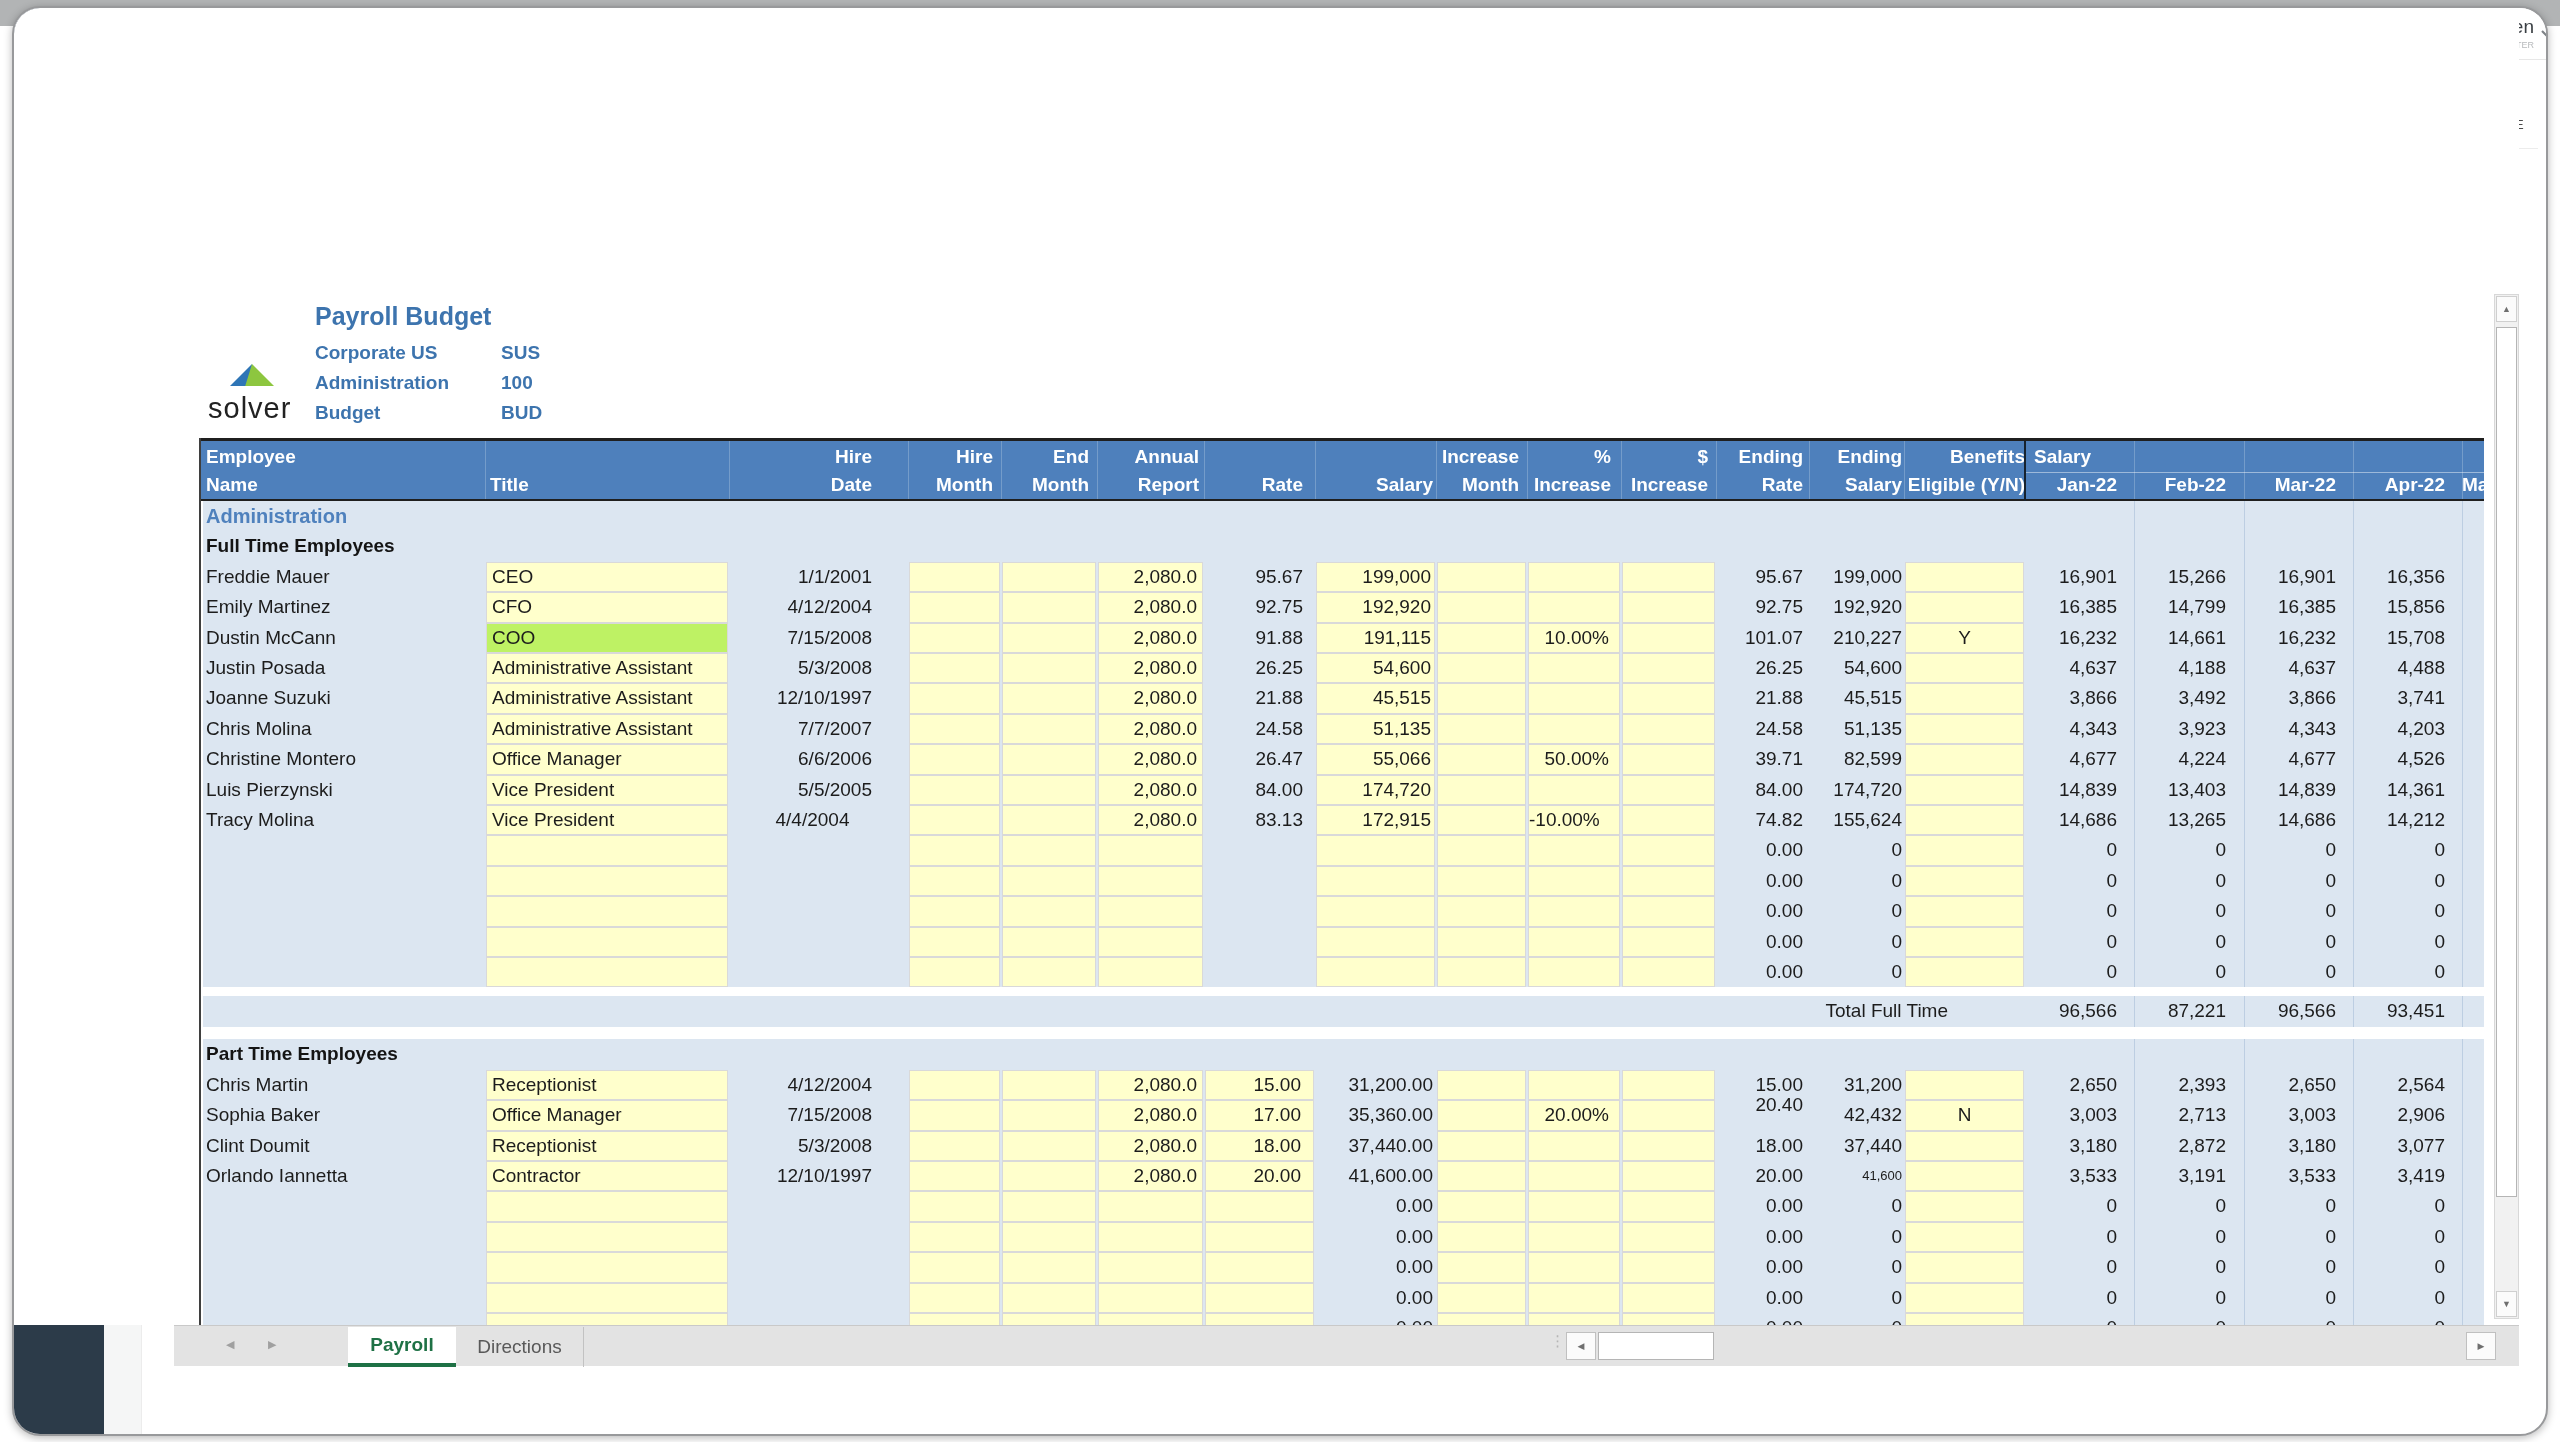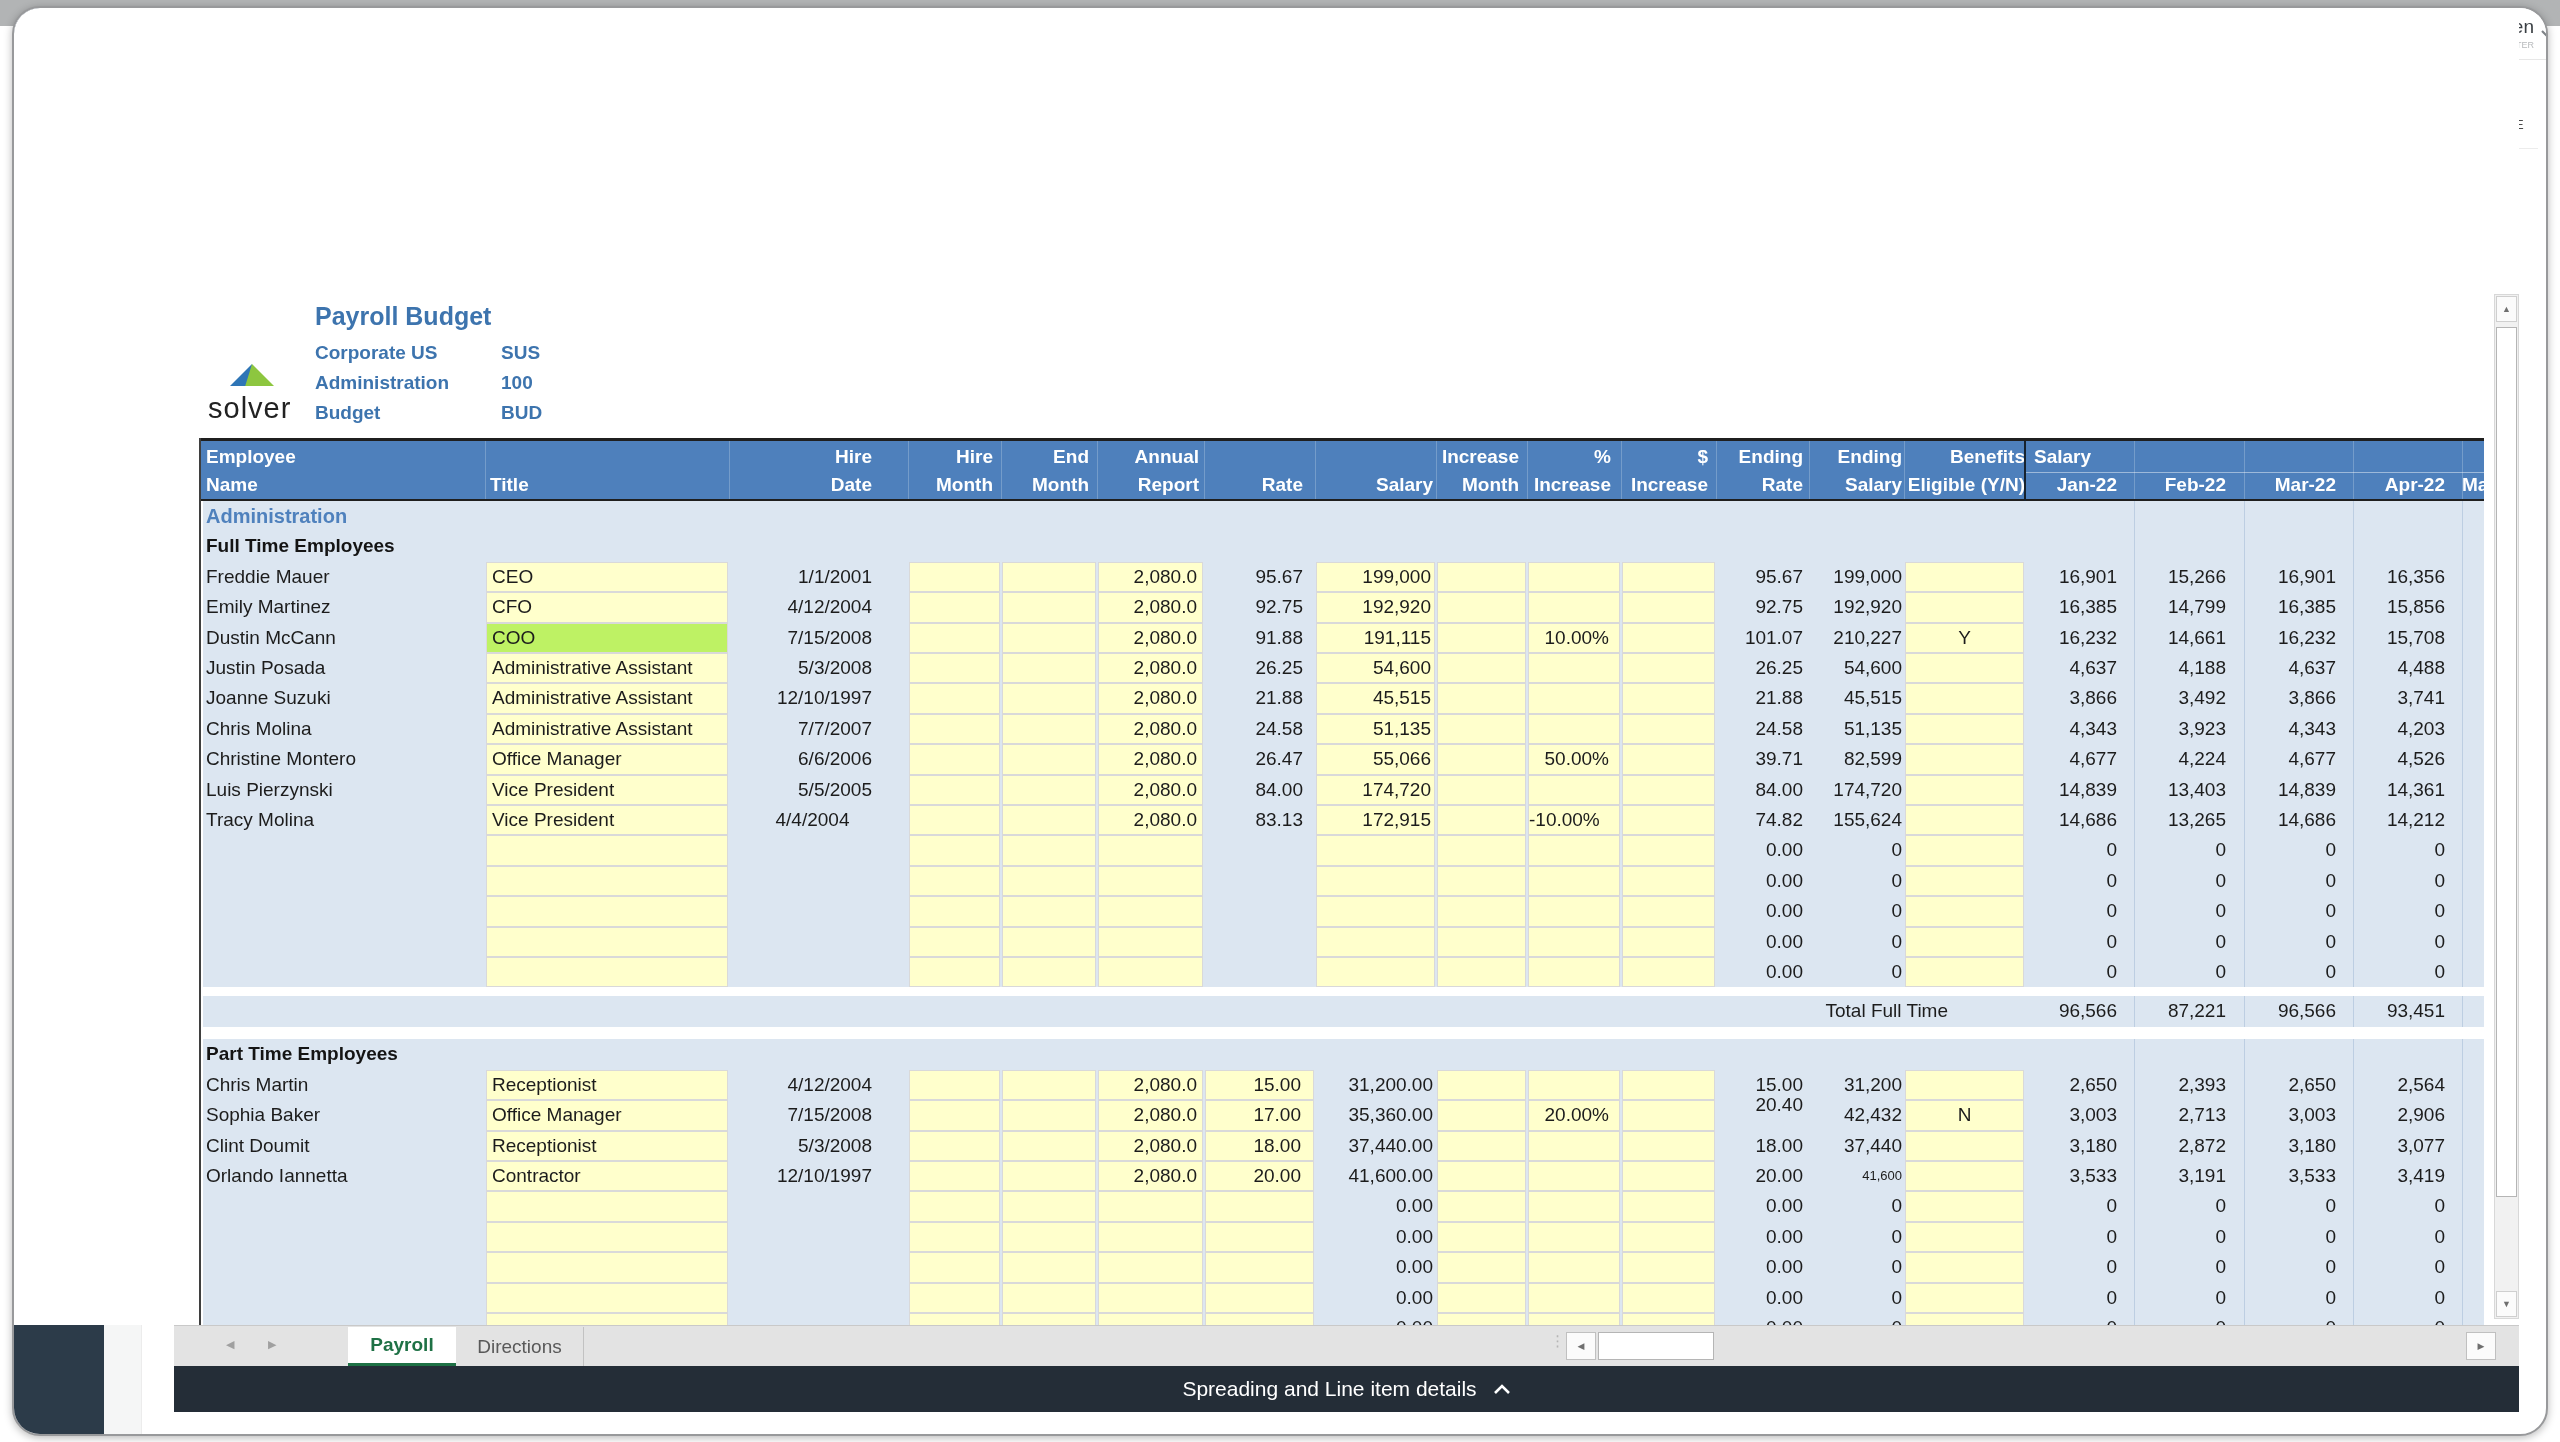--- a/index.html
+++ b/index.html
@@ -975,20 +975,14 @@
     <span class="tab-nav" style="left:52px">◀</span>
     <span class="tab-nav" style="left:94px">▶</span>
     <div class="sheet-tab" id="tab-payroll">Payroll</div>
     <div class="sheet-tab" id="tab-directions">Directions</div>
     <span id="hgrip">⋮⋮</span>
     <div class="hs-btn" style="left:1392px">◀</div>
     <div id="hthumb"></div>
     <div class="hs-btn" style="left:2292px">▶</div>
   </div>
 
-  <div id="bottom-bar">
-    <span id="bottom-bar-label">Spreading and Line item details</span>
-    <svg width="18" height="11">
-        <path d="M2 9 L9 2 L16 9" stroke="#fff" stroke-width="2.6" fill="none"></path>
-      </svg>
-  </div>
 
 </div>
 
 </body></html>

